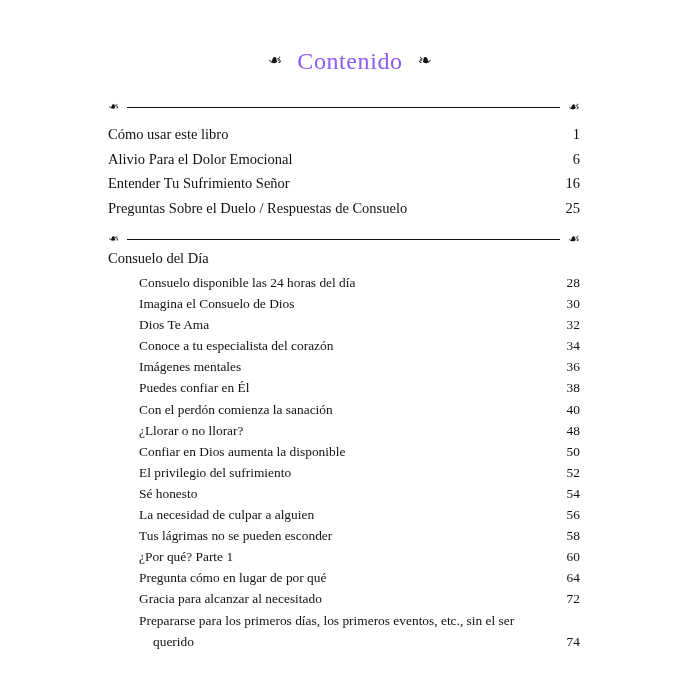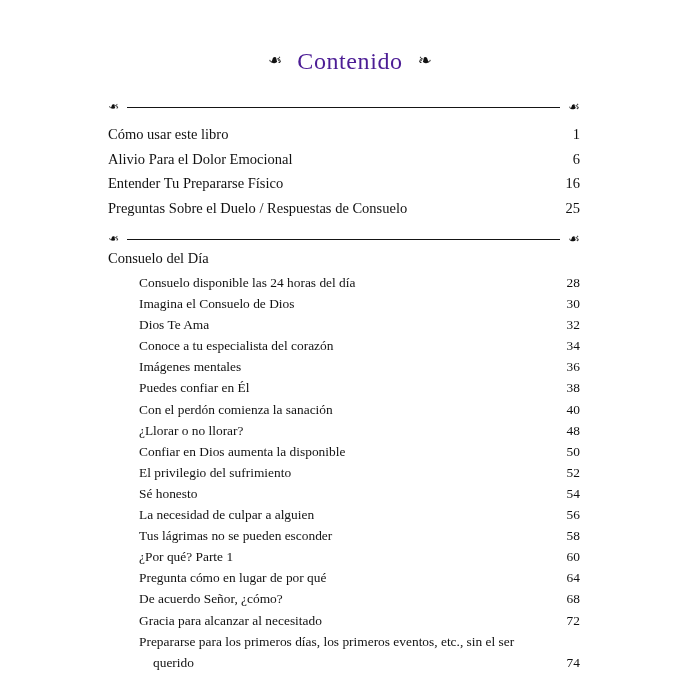--- a/index.html
+++ b/index.html
@@ -30,21 +30,21 @@
   }
   .toc-title-row {
     display: inline-flex;
     align-items: center;
     justify-content: center;
     gap: 15px;
   }
   .toc-title {
     font-size: 24px;
     letter-spacing: 0.6px;
-    color: #4c1d95;
+    color: #8b5cf6;
     white-space: nowrap;
   }
   .orn {
     font-size: 17px;
     line-height: 1;
     color: #111111;
     font-family: "DejaVu Sans", "Liberation Sans", sans-serif;
     font-weight: 700;
     display: inline-block;
   }
@@ -151,21 +151,21 @@
           <span class="label">Cómo usar este libro</span>
           <span class="filler"></span>
           <span class="pageno">1</span>
         </div>
         <div class="entry">
           <span class="label">Alivio Para el Dolor Emocional</span>
           <span class="filler"></span>
           <span class="pageno">6</span>
         </div>
         <div class="entry">
-          <span class="label">Entender Tu Prepararse Físico</span>
+          <span class="label">Entender Tu Sufrimiento Señor</span>
           <span class="filler"></span>
           <span class="pageno">16</span>
         </div>
         <div class="entry">
           <span class="label">Preguntas Sobre el Duelo / Respuestas de Consuelo</span>
           <span class="filler"></span>
           <span class="pageno">25</span>
         </div>
       </div>
 
@@ -247,25 +247,20 @@
           <span class="label">¿Por qué? Parte 1</span>
           <span class="filler"></span>
           <span class="pageno">60</span>
         </div>
         <div class="entry">
           <span class="label">Pregunta cómo en lugar de por qué</span>
           <span class="filler"></span>
           <span class="pageno">64</span>
         </div>
         <div class="entry">
-          <span class="label">De acuerdo Señor, ¿cómo?</span>
-          <span class="filler"></span>
-          <span class="pageno">68</span>
-        </div>
-        <div class="entry">
           <span class="label">Gracia para alcanzar al necesitado</span>
           <span class="filler"></span>
           <span class="pageno">72</span>
         </div>
         <div class="entry wrapped">
           <span class="label">Prepararse para los primeros días, los primeros eventos, etc., sin el ser querido</span>
           <span class="pageno">74</span>
         </div>
       </div>
 

